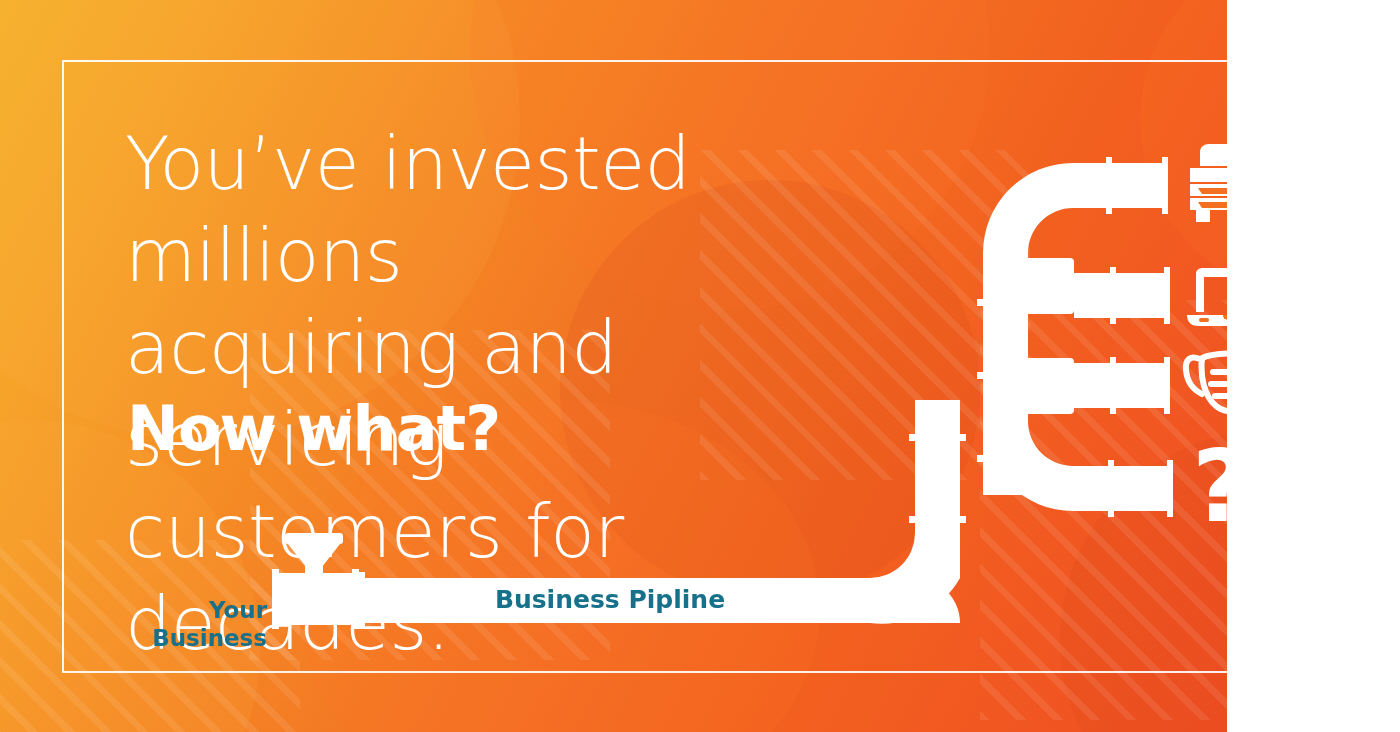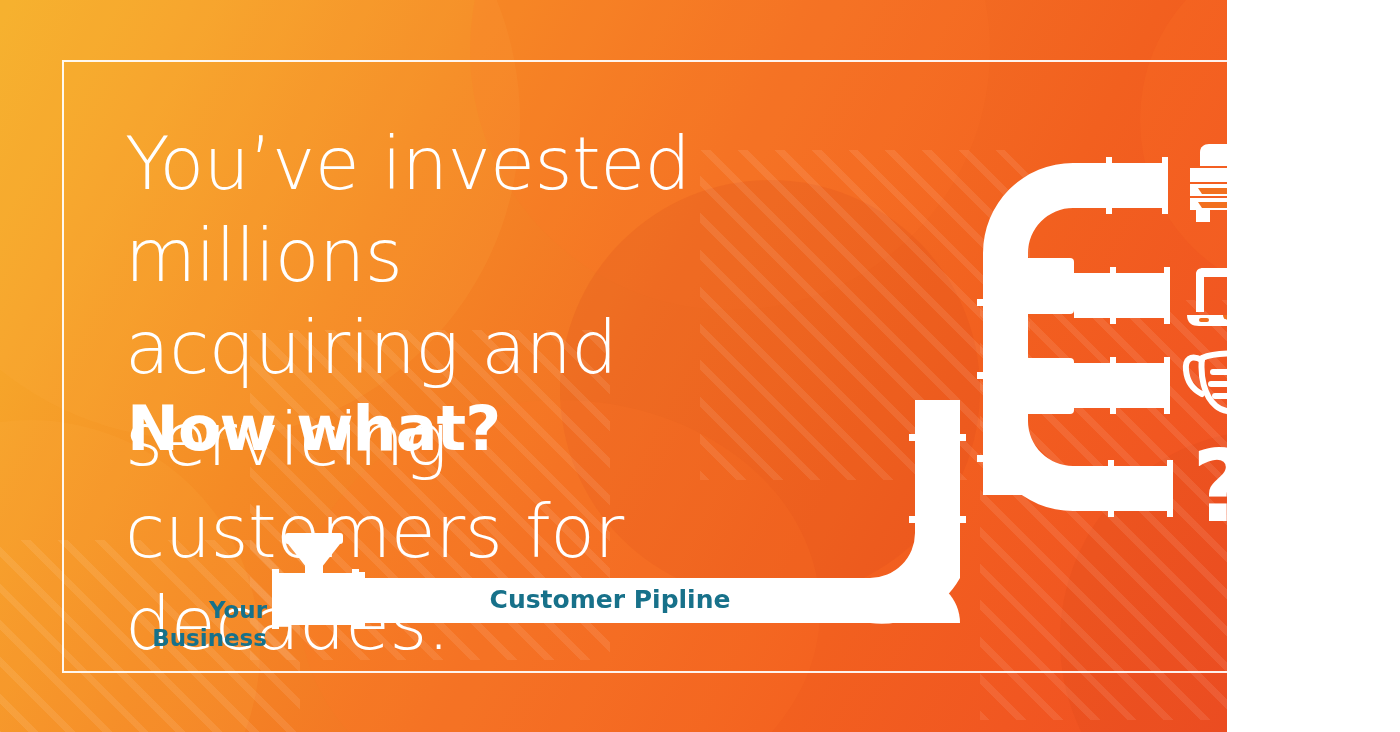--- a/index.html
+++ b/index.html
@@ -260,21 +260,21 @@
     </g>
   </svg>
 
   <div class="headline">You’ve invested millions
 acquiring and servicing
 customers for decades.</div>
   <div class="subhead">Now what?</div>
 
   <div class="biz-label">Your
 Business</div>
-  <div class="pipe-label">Customer Pipline</div>
+  <div class="pipe-label">Business Pipline</div>
 
   <svg class="icon-svg" style="left:1184px; top:144px; width:88px; height:84px;" viewBox="0 0 88 84">
     <g fill="#ffffff">
       <path d="M16 8 C16 3 20 0 25 0 L54 0 C60 0 63 4 63 9 L63 22 L16 22 Z"></path>
       <polygon points="57,6 86,16 84,22 55,14"></polygon>
       <rect x="55" y="14" width="19" height="10"></rect>
       <rect x="6" y="24" width="76" height="14"></rect>
       <rect x="11" y="28" width="10" height="5"></rect>
       <rect x="24" y="28" width="7" height="5"></rect>
       <path d="M6 40 L82 40 L82 52 L6 52 Z"></path>

